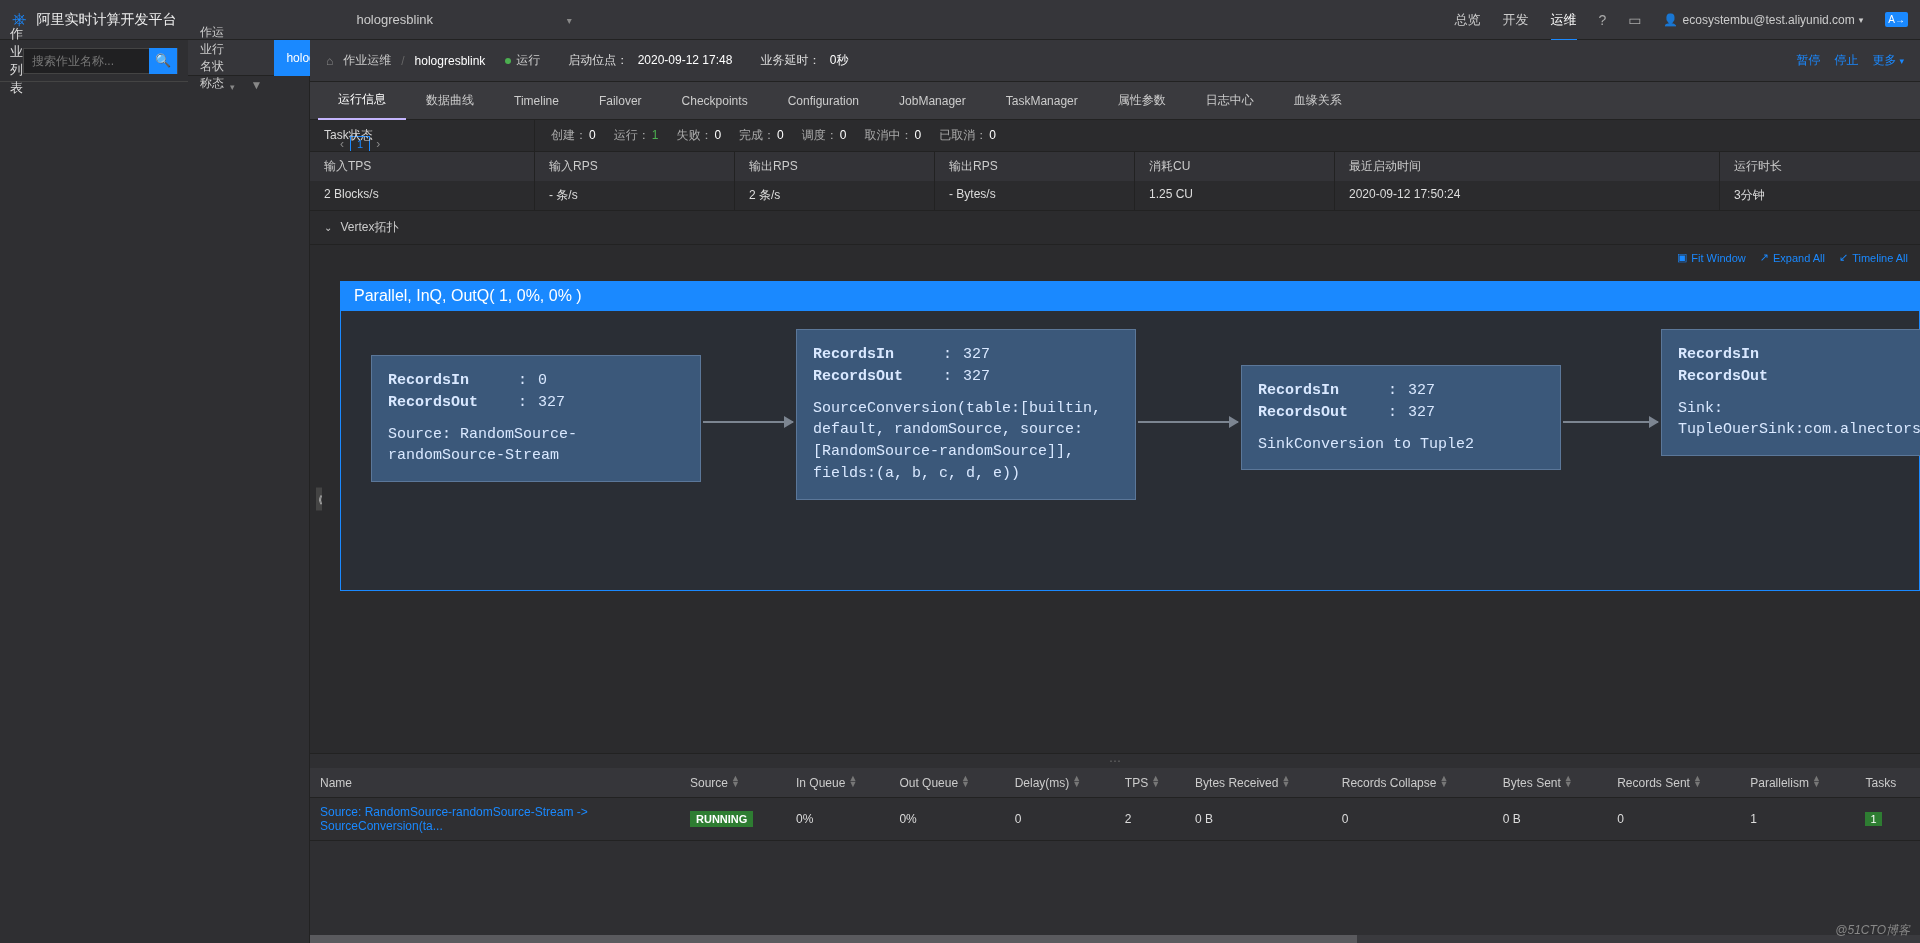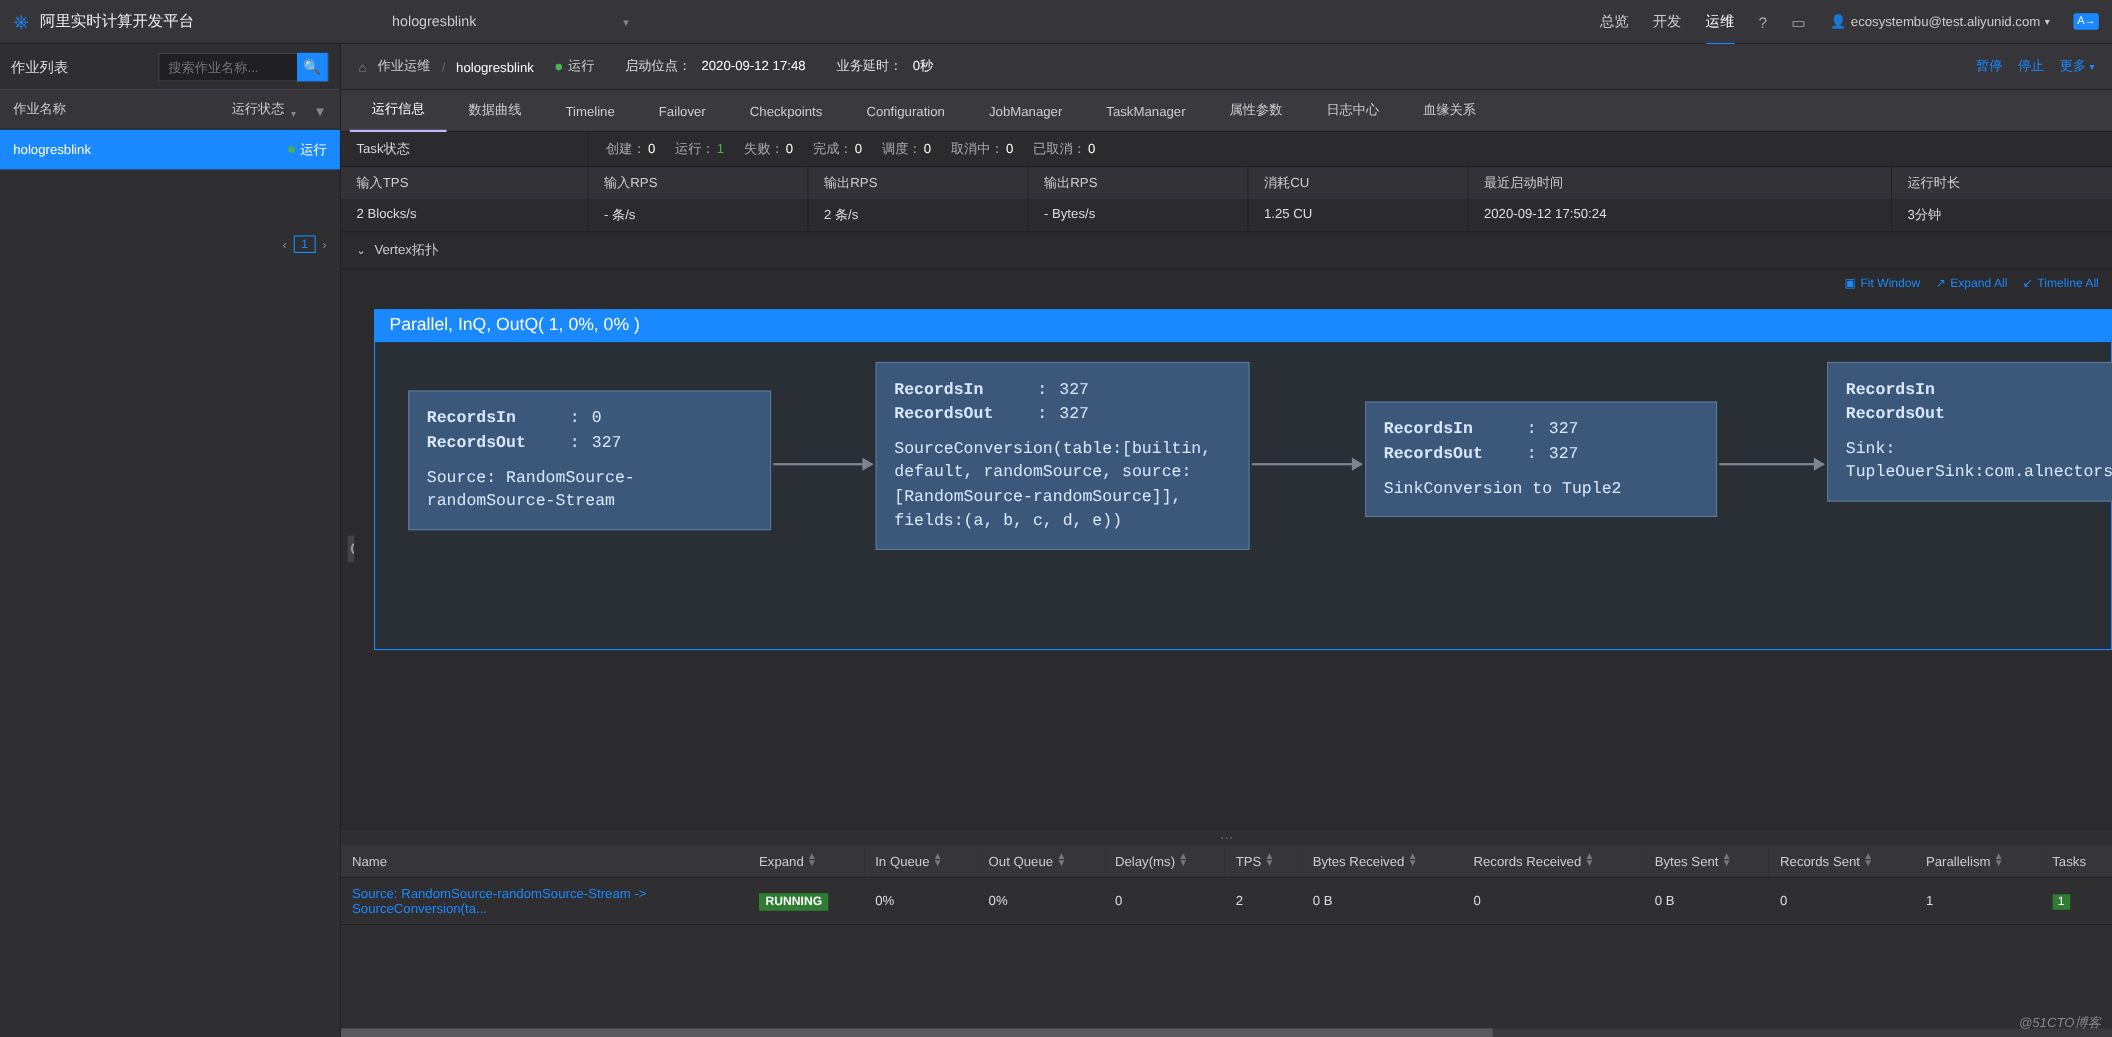--- a/index.html
+++ b/index.html
@@ -27,21 +27,21 @@
     .header .project-name { margin-left: 180px; color: #ccc; font-size: 13px; position: relative; }
     .header .project-caret { margin-left: 130px; color: #888; font-size: 10px; }
     .header .nav-right { margin-left: auto; display: flex; align-items: center; gap: 22px; }
     .header .nav-item { color: #ccc; cursor: pointer; font-size: 13px; }
     .header .nav-item.active { color: #fff; border-bottom: 2px solid #1a89ff; padding-bottom: 10px; margin-bottom: -12px; }
     .header .icon-btn { color: #aaa; cursor: pointer; font-size: 14px; }
     .header .user { color: #ccc; font-size: 12px; display: flex; align-items: center; gap: 4px; }
     .header .lang-icon { background: #1a89ff; color: #fff; font-size: 10px; padding: 2px 3px; border-radius: 2px; }
     
     .layout { display: flex; height: calc(100% - 40px); }
-    .sidebar { width: 310px; background: #2f2f32; display: flex; flex-direction: column; border-right: 1px solid #222; }
+    .sidebar { width: 310px; background: #2f2f32; display: flex; flex-direction: row; border-right: 1px solid #222; }
     .sidebar-header {
       height: 42px;
       display: flex;
       align-items: center;
       padding: 0 10px;
       border-bottom: 1px solid #444;
     }
     .sidebar-header .title { font-size: 13px; color: #ddd; margin-right: auto; }
     .search-box {
       background: #202022;
@@ -408,27 +408,27 @@
         </div>
       </div>
     </div>
 
     <div class="bottom-panel">
       <div class="bottom-handle">⋯</div>
       <table class="btable">
         <thead>
           <tr>
             <th style="width:370px;"><span>Name</span></th>
-            <th><span>Expand</span><span class="sort-icon">▲<br>▼</span></th>
+            <th><span>Source</span><span class="sort-icon">▲<br>▼</span></th>
             <th><span>In Queue</span><span class="sort-icon">▲<br>▼</span></th>
             <th><span>Out Queue</span><span class="sort-icon">▲<br>▼</span></th>
             <th><span>Delay(ms)</span><span class="sort-icon">▲<br>▼</span></th>
             <th><span>TPS</span><span class="sort-icon">▲<br>▼</span></th>
             <th><span>Bytes Received</span><span class="sort-icon">▲<br>▼</span></th>
-            <th><span>Records Received</span><span class="sort-icon">▲<br>▼</span></th>
+            <th><span>Records Collapse</span><span class="sort-icon">▲<br>▼</span></th>
             <th><span>Bytes Sent</span><span class="sort-icon">▲<br>▼</span></th>
             <th><span>Records Sent</span><span class="sort-icon">▲<br>▼</span></th>
             <th><span>Parallelism</span><span class="sort-icon">▲<br>▼</span></th>
             <th><span>Tasks</span></th>
           </tr>
         </thead>
         <tbody>
           <tr>
             <td><span class="link-text">Source: RandomSource-randomSource-Stream -&gt; SourceConversion(ta...</span></td>
             <td><span class="status-chip">RUNNING</span></td>

